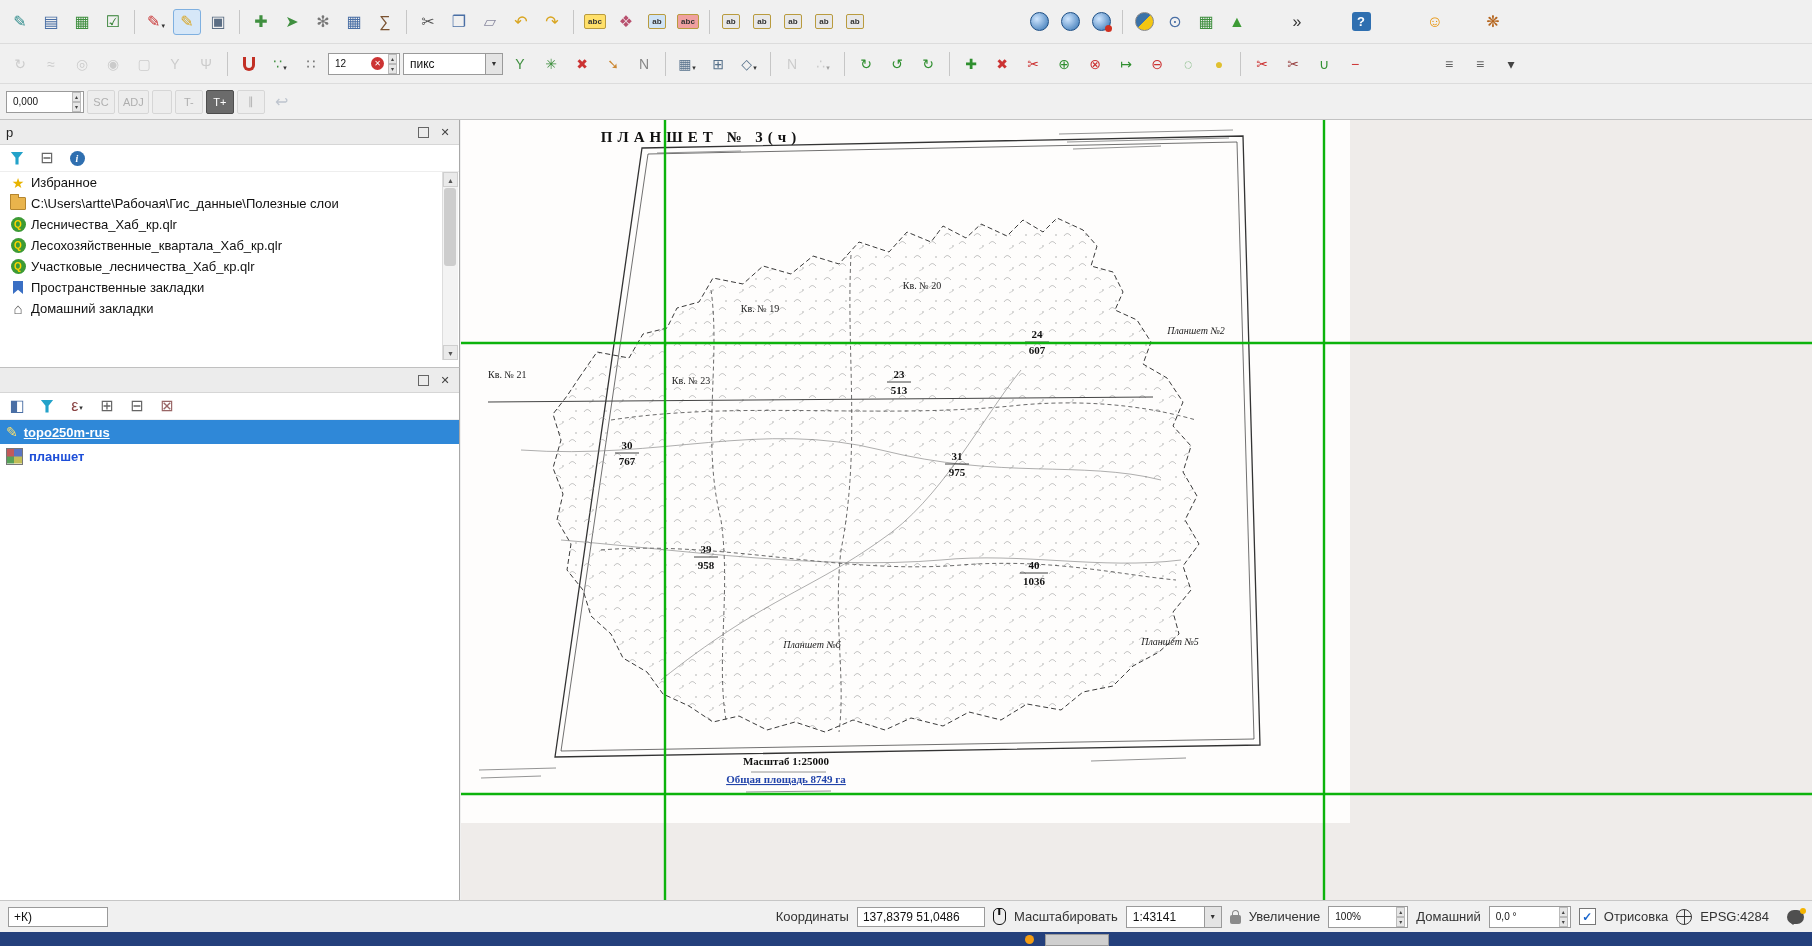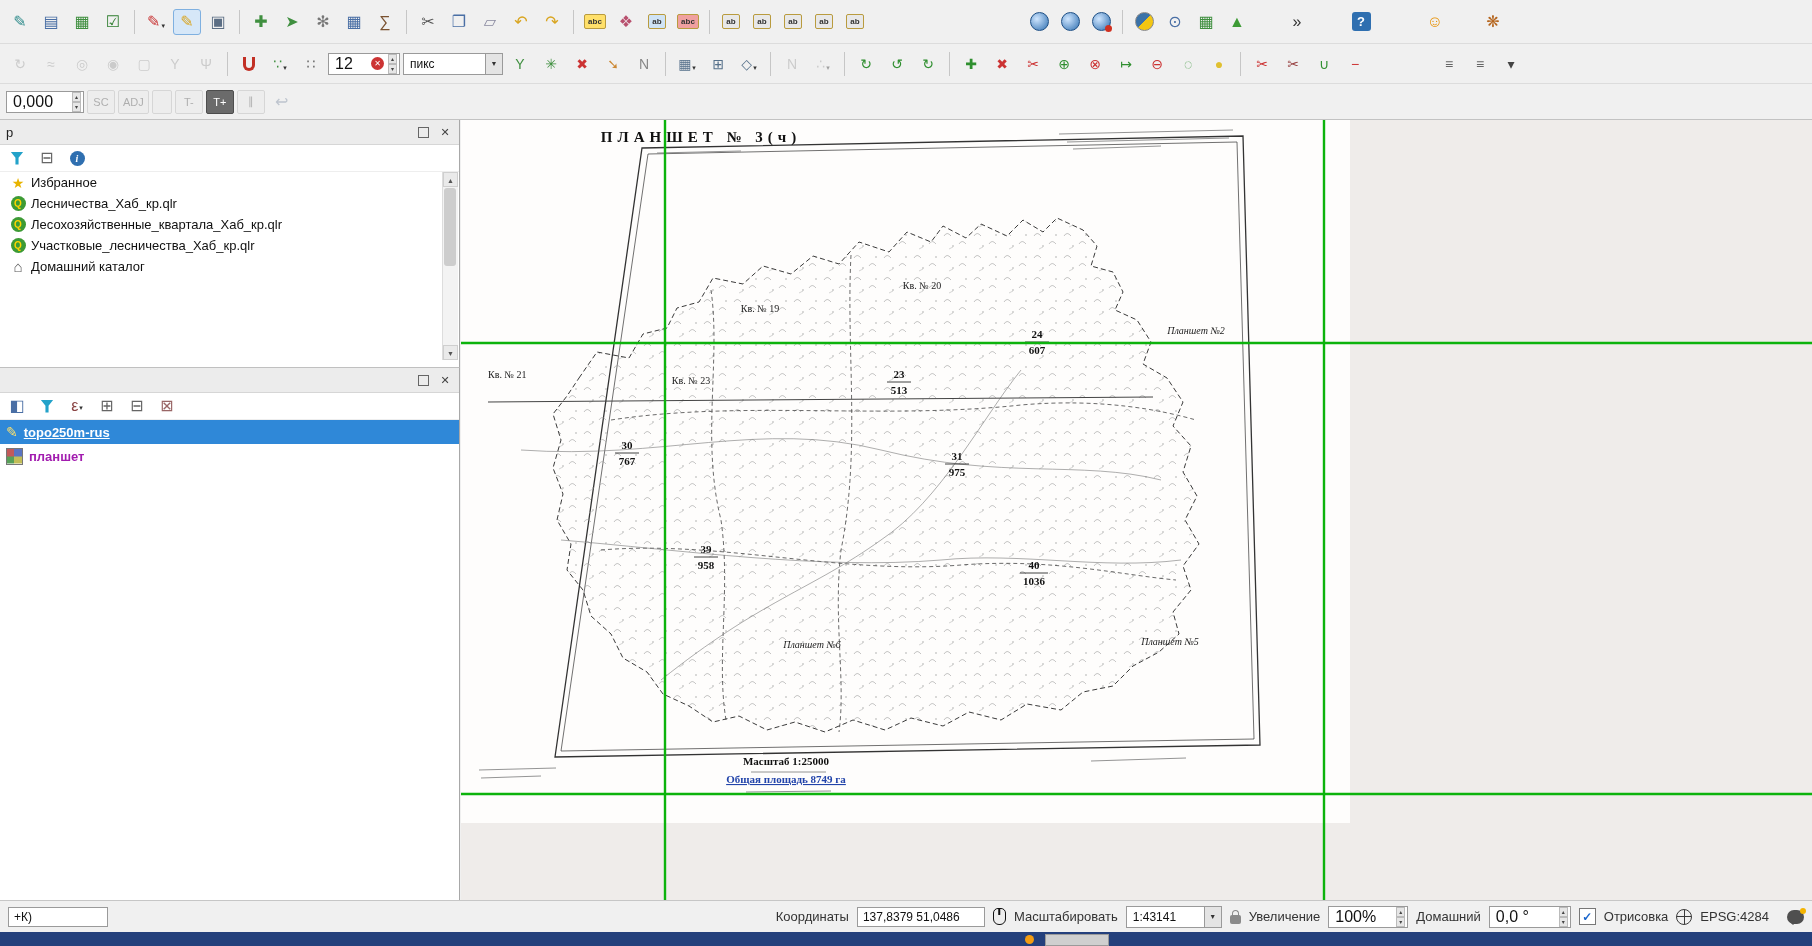--- a/index.html
+++ b/index.html
@@ -21,21 +21,21 @@
   .tbtn.dis{opacity:.42;}
   .tbtn.txt{width:auto;min-width:28px;height:24px;border:1px solid #b3b3b3;background:#e9e9e9;
     font-size:11px;color:#555;border-radius:2px;padding:0 4px;}
   .tbtn.txt.pressed{background:#6b6b6b;color:#fff;border-color:#4d4d4d;}
   .tb-sep{width:1px;height:24px;background:#c6c6c6;margin:0 4px;flex:0 0 1px;}
   .tb-space{display:inline-block;height:1px;flex:0 0 auto;}
   .labbox{font:bold 8px "Liberation Sans",sans-serif;color:#333;padding:2px 3px;border:1px solid #b99b3e;border-radius:2px;}
   .ddmark{font-size:7px;color:#333;margin-left:1px;align-self:flex-end;margin-bottom:4px;}
   
   .spinbox{display:inline-flex;align-items:center;background:#fff;border:1px solid #9a9a9a;height:22px;padding:0 2px 0 6px;box-sizing:border-box;}
-  .spin-val{flex:1;text-align:left;font-size:16px;color:#111;}
+  .spin-val{flex:1;text-align:left;font-size:10px;color:#111;}
   .clear-btn{width:13px;height:13px;border-radius:50%;background:#cc3333;color:#fff;font-size:8px;line-height:13px;text-align:center;margin:0 2px;}
   .spin-arrows{display:flex;flex-direction:column;margin-left:2px;}
   .spin-arrows .sa{font-size:6px;line-height:8px;color:#444;padding:0 2px;background:#e6e6e6;border:1px solid #bbb;}
   .combobox{display:inline-flex;align-items:center;background:#fff;border:1px solid #9a9a9a;height:22px;box-sizing:border-box;}
   .combo-val{flex:1;padding:0 6px;font-size:12px;color:#111;white-space:nowrap;}
   .combo-arrow{width:16px;align-self:stretch;background:#e4e4e4;border-left:1px solid #9a9a9a;
     display:flex;align-items:center;justify-content:center;font-size:7px;color:#333;}
   
   .i-magnet{width:12px;height:14px;border:3px solid #c23025;border-top:0;border-radius:0 0 8px 8px;box-sizing:border-box;}
   .i-funnel{width:13px;height:13px;background:#23a2c9;clip-path:polygon(0 0,100% 0,62% 48%,62% 100%,38% 100%,38% 48%);}
@@ -81,21 +81,21 @@
   .tree-row{display:flex;align-items:center;gap:5px;height:21px;padding-left:8px;white-space:nowrap;}
   .tree-label{font-size:13px;color:#111;}
   .tree-ico{display:inline-flex;width:16px;justify-content:center;flex:0 0 16px;}
   
   .vscroll{position:absolute;right:1px;top:0;width:15px;height:188px;background:#f3f3f3;border-left:1px solid #ddd;}
   .vscroll .sbtn{height:15px;text-align:center;font-size:7px;color:#555;line-height:15px;background:#eaeaea;border:1px solid #cfcfcf;box-sizing:border-box;}
   .vscroll .sbtn.down{position:absolute;bottom:0;left:0;right:0;}
   .vscroll .thumb{position:absolute;top:16px;left:1px;width:12px;height:78px;background:#cdcdcd;border-radius:3px;}
   
   .layer-row{display:flex;align-items:center;gap:6px;height:24px;padding-left:6px;}
-  .layer-row .lname{font-size:13px;font-weight:bold;color:#a21caf;}
+  .layer-row .lname{font-size:13px;font-weight:bold;color:#1d4ed8;}
   .layer-row.sel{background:#2f88d8;}
   .layer-row.sel .lname{color:#fff;text-decoration:underline;}
   .layer-row.sel .glyph{color:#ffe26b;}
   
   #map-canvas{position:absolute;left:461px;top:120px;width:1351px;height:780px;background:#fff;cursor:crosshair;}
   #map-canvas svg{display:block;}
   .t-serif{font-family:"Liberation Serif","DejaVu Serif",serif;}
   
   #status-bar{position:absolute;left:0;top:900px;width:1812px;height:32px;background:#f0f0f0;
     border-top:1px solid #c6c6c6;display:flex;align-items:center;padding:0 8px;gap:8px;box-sizing:border-box;font-size:13px;}
@@ -426,41 +426,53 @@
       <div class="sbtn down">▼</div>
     </div>
   <div class="tree-row">
         <span class="tree-ico">
           <span class="i-star">★</span>
         </span>
         <span class="tree-label">Избранное</span>
       </div>
       <div class="tree-row">
         <span class="tree-ico">
+          <span class="i-folder"></span>
+        </span>
+        <span class="tree-label">C:\Users\artte\Рабочая\Гис_данные\Полезные слои</span>
+      </div>
+      <div class="tree-row">
+        <span class="tree-ico">
           <span class="i-qgis">Q</span>
         </span>
         <span class="tree-label">Лесничества_Хаб_кр.qlr</span>
       </div>
       <div class="tree-row">
         <span class="tree-ico">
           <span class="i-qgis">Q</span>
         </span>
         <span class="tree-label">Лесохозяйственные_квартала_Хаб_кр.qlr</span>
       </div>
       <div class="tree-row">
         <span class="tree-ico">
           <span class="i-qgis">Q</span>
         </span>
         <span class="tree-label">Участковые_лесничества_Хаб_кр.qlr</span>
       </div>
       <div class="tree-row">
         <span class="tree-ico">
+          <span class="i-bookmark"></span>
+        </span>
+        <span class="tree-label">Пространственные закладки</span>
+      </div>
+      <div class="tree-row">
+        <span class="tree-ico">
           <span class="i-home">⌂</span>
         </span>
-        <span class="tree-label">Домашний каталог</span>
+        <span class="tree-label">Домашний закладки</span>
       </div>
     </div>
 </div>
 
 <div class="panel" id="layers-panel">
   <div class="panel-head">
     <span class="panel-title"></span>
     <button class="panel-btn">
         <span class="i-float"></span>
       </button>

